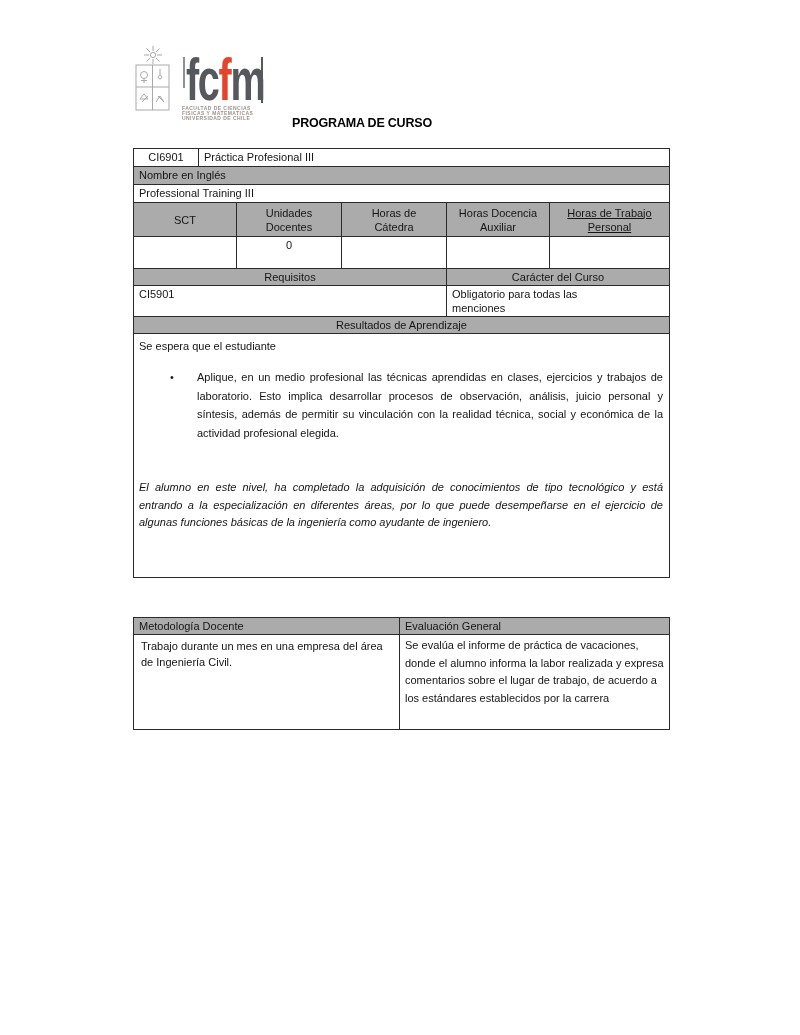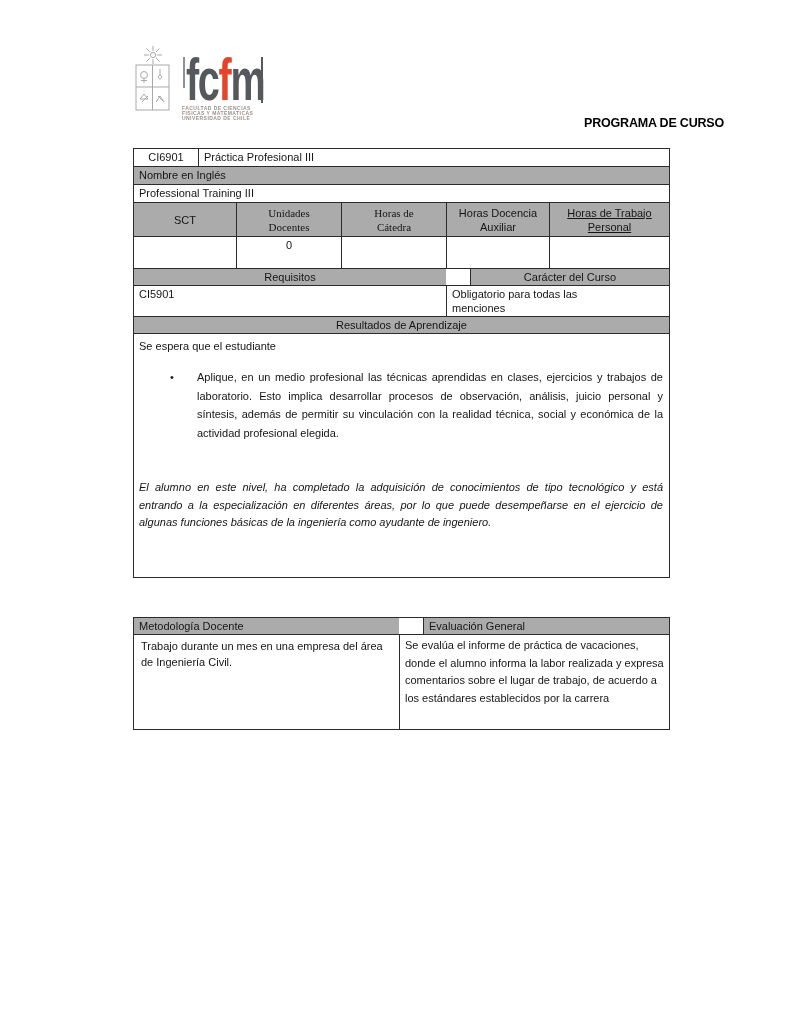--- a/index.html
+++ b/index.html
@@ -15,46 +15,46 @@
   .logotype{position:absolute;left:186px;top:56px;height:47px;
     font-weight:bold;font-size:60px;line-height:47px;letter-spacing:-2px;
     color:#55585c;transform:scaleX(.66);transform-origin:left top;white-space:nowrap;}
   .logotype .accent{color:#e2452c;}
   .bar-left{position:absolute;left:183px;top:57px;width:2px;height:31px;background:#8f9294;}
   .bar-right{position:absolute;left:261px;top:57px;width:2px;height:46px;background:#55585c;}
   .faculty{position:absolute;left:182px;top:106px;font-size:5px;line-height:4.9px;
     letter-spacing:.45px;color:#9b918c;font-weight:bold;}
 
   
-  .title{position:absolute;left:0;right:0;top:116px;text-align:right;
+  .title{position:absolute;left:0;right:0;top:116px;text-align:center;
     font-weight:bold;font-size:12.5px;letter-spacing:-.2px;color:#000;}
 
   
   .tbl{position:absolute;left:133px;width:535px;border:1px solid #2b2b2b;background:#fff;}
   .t1{top:148px;}
   .t2{top:617px;}
   .row{display:flex;border-top:1px solid #2b2b2b;}
   .row:first-child{border-top:none;}
   .cell{box-sizing:border-box;padding:1px 5px;font-size:11px;line-height:14px;overflow:hidden;}
   .cell + .cell{border-left:1px solid #2b2b2b;}
   .gray{background:#ababab;}
   .ctr{text-align:center;}
   .hcc{display:flex;align-items:center;justify-content:center;text-align:center;}
 
   .rh17{height:17px;} .rh33{height:33px;justify-content:flex-end;} .rh31{height:31px;}
-  .rh16{height:16px;gap:24px;} .rh30{height:30px;} .rtall{height:243px;} .rh94{height:94px;}
+  .rh16{height:16px;} .rh30{height:30px;} .rtall{height:243px;} .rh94{height:94px;}
 
   .w-cod{width:64px;flex:none;}   .w-nom{flex:1;}
   .w-full{flex:1;}
   .w-sct{width:102px;flex:none;}  .w-ud{width:105px;flex:none;}
   .w-hc{width:105px;flex:none;}   .w-hda{width:103px;flex:none;}  .w-htp{flex:1;text-decoration:underline;}
   .w-req{width:312px;flex:none;}  .w-car{flex:1;}
   .w-met{width:265px;flex:none;}  .w-eva{flex:1;}
 
-  .mw60{max-width:62px;margin:0 auto;font-family:Liberation Serif, serif;}
+  .mw60{max-width:62px;margin:0 auto;}
   .mw92{max-width:92px;margin:0 auto;}
   .caracter-val{max-width:164px;}
 
   .tallcell{padding:4px 5px;}
   .intro{margin-top:1px;}
   .bullet-block{display:flex;margin-top:15px;padding-left:31px;}
   .bullet-glyph{width:27px;flex:none;font-size:11px;line-height:18.5px;}
   .bullet-text{flex:1;text-align:justify;line-height:18.5px;padding-right:1px;}
   .note{margin-top:37px;font-style:italic;text-align:justify;line-height:17.5px;padding-right:1px;}
 

